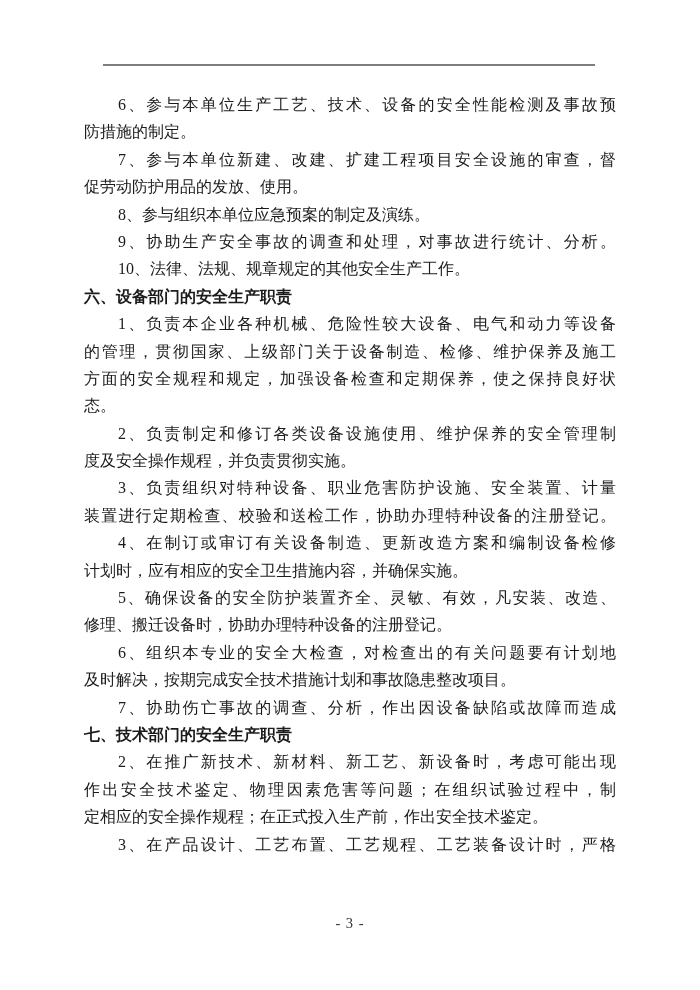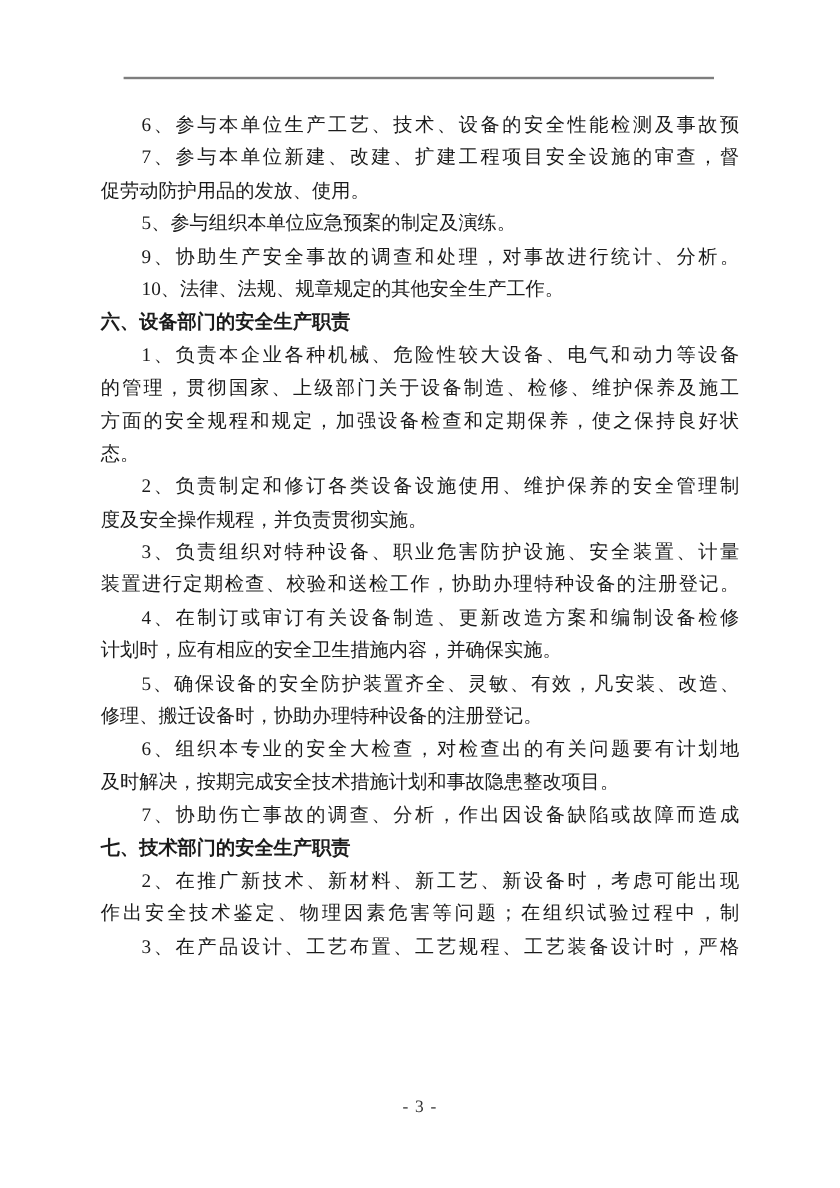--- a/index.html
+++ b/index.html
@@ -62,23 +62,24 @@
     letter-spacing: 1px;
   }
 </style>
 </head>
 <body>
 
 <div class="page">
   <div class="header-rule"></div>
   <div class="doc-body">
       <div class="line first stretch">6、参与本单位生产工艺、技术、设备的安全性能检测及事故预</div>
+      <div class="line cont">防措施的制定。</div>
       <div class="line first stretch">7、参与本单位新建、改建、扩建工程项目安全设施的审查，督</div>
       <div class="line cont">促劳动防护用品的发放、使用。</div>
-      <div class="line first">5、参与组织本单位应急预案的制定及演练。</div>
+      <div class="line first">8、参与组织本单位应急预案的制定及演练。</div>
       <div class="line first stretch">9、协助生产安全事故的调查和处理，对事故进行统计、分析。</div>
       <div class="line first">10、法律、法规、规章规定的其他安全生产工作。</div>
       <div class="line heading">六、设备部门的安全生产职责</div>
       <div class="line first stretch">1、负责本企业各种机械、危险性较大设备、电气和动力等设备</div>
       <div class="line cont stretch">的管理，贯彻国家、上级部门关于设备制造、检修、维护保养及施工</div>
       <div class="line cont stretch">方面的安全规程和规定，加强设备检查和定期保养，使之保持良好状</div>
       <div class="line cont">态。</div>
       <div class="line first stretch">2、负责制定和修订各类设备设施使用、维护保养的安全管理制</div>
       <div class="line cont">度及安全操作规程，并负责贯彻实施。</div>
       <div class="line first stretch">3、负责组织对特种设备、职业危害防护设施、安全装置、计量</div>
@@ -86,16 +87,17 @@
       <div class="line first stretch">4、在制订或审订有关设备制造、更新改造方案和编制设备检修</div>
       <div class="line cont">计划时，应有相应的安全卫生措施内容，并确保实施。</div>
       <div class="line first stretch">5、确保设备的安全防护装置齐全、灵敏、有效，凡安装、改造、</div>
       <div class="line cont">修理、搬迁设备时，协助办理特种设备的注册登记。</div>
       <div class="line first stretch">6、组织本专业的安全大检查，对检查出的有关问题要有计划地</div>
       <div class="line cont">及时解决，按期完成安全技术措施计划和事故隐患整改项目。</div>
       <div class="line first stretch">7、协助伤亡事故的调查、分析，作出因设备缺陷或故障而造成</div>
       <div class="line heading">七、技术部门的安全生产职责</div>
       <div class="line first stretch">2、在推广新技术、新材料、新工艺、新设备时，考虑可能出现</div>
       <div class="line cont stretch">作出安全技术鉴定、物理因素危害等问题；在组织试验过程中，制</div>
+      <div class="line cont">定相应的安全操作规程；在正式投入生产前，作出安全技术鉴定。</div>
       <div class="line first stretch">3、在产品设计、工艺布置、工艺规程、工艺装备设计时，严格</div>
     </div>
   <div class="page-footer">- 3 -</div>
 </div>
 
 </body></html>

